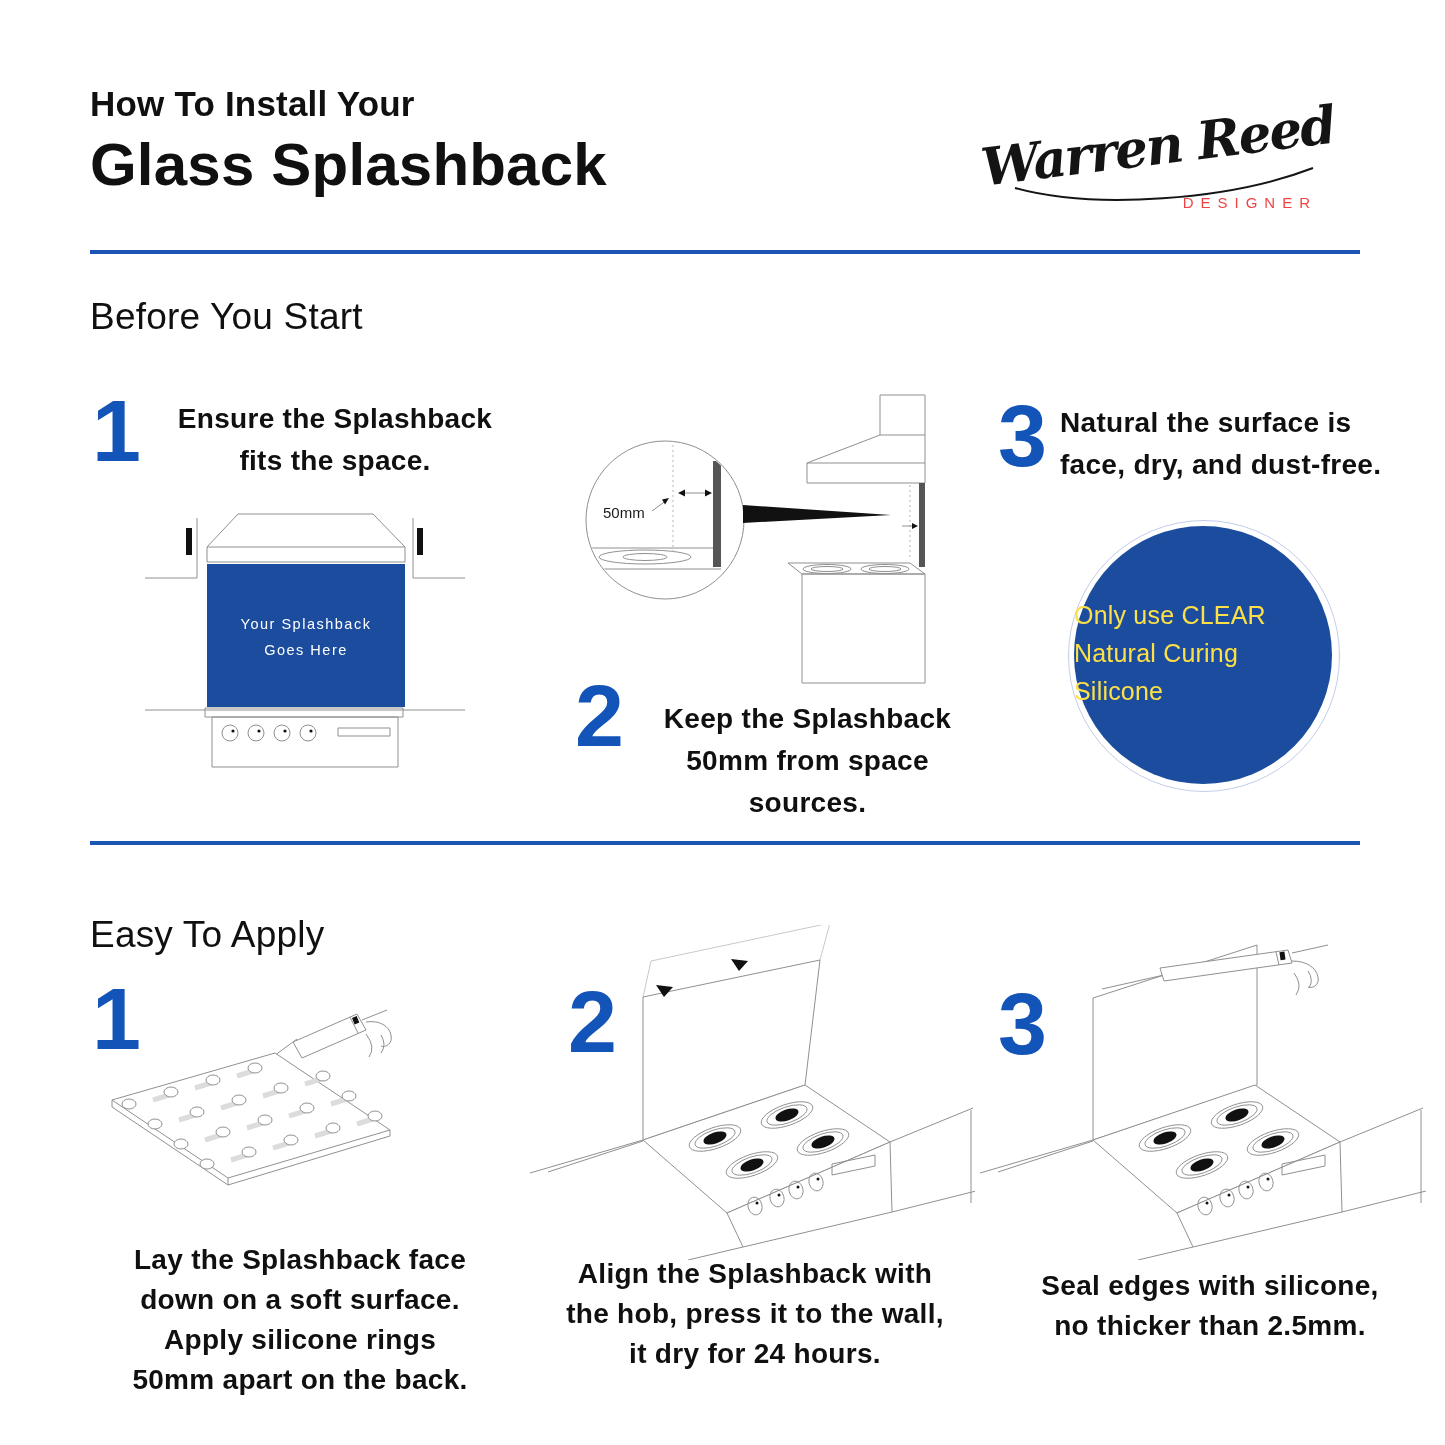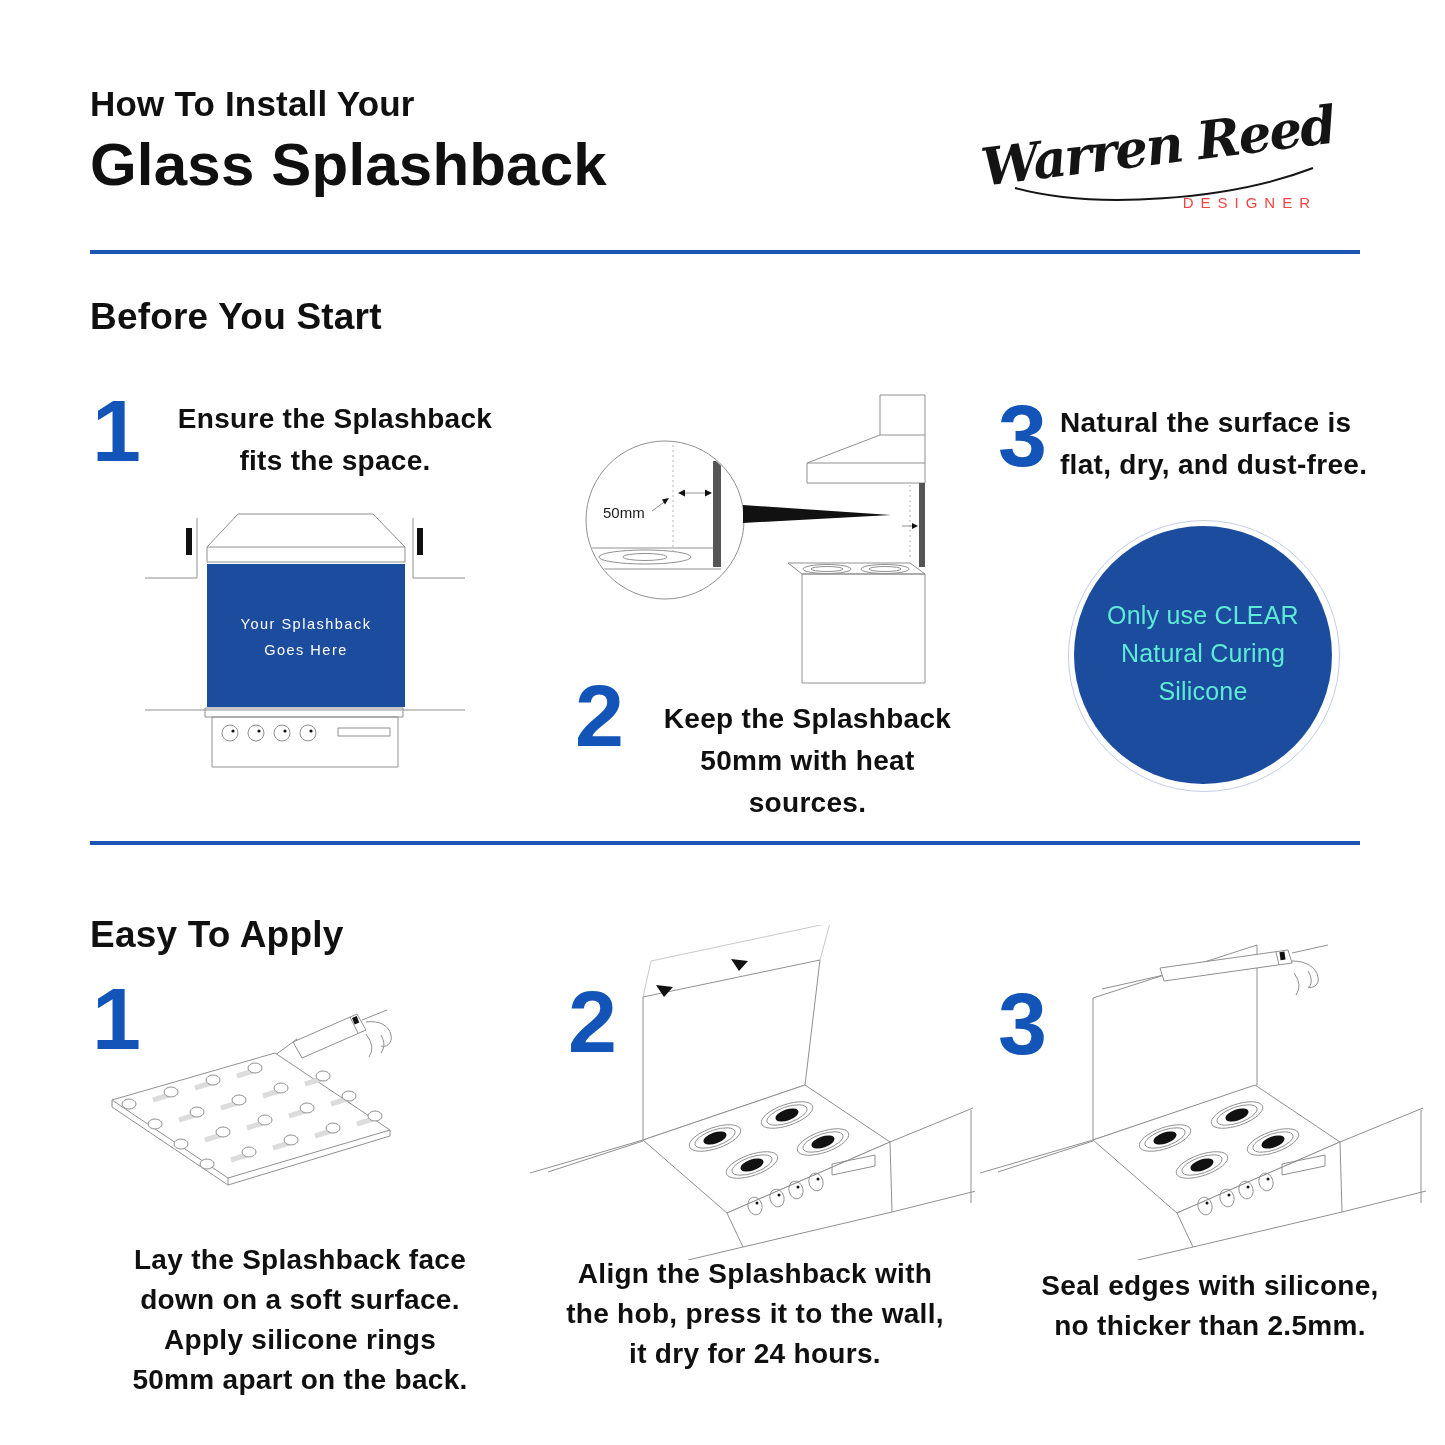--- a/index.html
+++ b/index.html
@@ -10,29 +10,29 @@
     --stroke:#909090;
   }
   html,body{margin:0;padding:0;background:#fff;}
   #page{
     position:relative;width:1445px;height:1445px;background:#ffffff;overflow:hidden;
     font-family:"Liberation Sans","DejaVu Sans",sans-serif;color:var(--ink);
   }
   .abs{position:absolute;}
   .pretitle{font-size:35px;font-weight:800;letter-spacing:0.2px;}
   .bigtitle{font-size:60px;font-weight:800;letter-spacing:0.2px;}
-  .secheading{font-size:37px;font-weight:700;letter-spacing:0.2px;}
+  .secheading{font-size:37px;font-weight:400;letter-spacing:0.2px;}
   .divider{height:4px;background:var(--divider);}
   .stepnum{font-size:88px;font-weight:800;color:var(--accent);line-height:1;}
   .steptext{font-size:28px;font-weight:700;line-height:42px;letter-spacing:0.3px;text-align:center;}
   .steptext.left{text-align:left;}
   .caption{font-size:28px;font-weight:700;line-height:40px;letter-spacing:0.3px;text-align:center;}
   .badge-outer{width:270px;height:270px;border-radius:50%;border:1px solid #c2cde8;background:#fff;}
   .badge-inner{position:absolute;left:5px;top:5px;width:258px;height:258px;border-radius:50%;background:var(--panel);}
-  .badge-text{padding-top:70px;color:#5eead4;font-size:25px;font-weight:500;line-height:38px;text-align:center;letter-spacing:0.2px;}
+  .badge-text{padding-top:70px;color:#fde047;font-size:25px;font-weight:500;line-height:38px;letter-spacing:0.2px;}
   .logo-sub{font-size:15px;font-weight:500;letter-spacing:7px;color:#ef4444;}
   svg{display:block;}
   svg *{vector-effect:non-scaling-stroke;}
   .ln{stroke:var(--stroke);stroke-width:1;fill:none;}
   .lnw{stroke:var(--stroke);stroke-width:1;fill:#ffffff;}
   .lt{stroke:#c9c9c9;stroke-width:1;fill:none;}
   .blk{fill:#111;stroke:none;}
   .gbar{fill:#555;stroke:none;}
   .svgtxt{font-family:"Liberation Sans","DejaVu Sans",sans-serif;}
 </style>
@@ -135,28 +135,28 @@
         <ellipse class="ln" cx="335" cy="176" rx="24" ry="4.5"></ellipse>
           <ellipse class="ln" cx="335" cy="176" rx="16" ry="2.5"></ellipse>
       </g>
       <polygon class="ln" points="252,181 375,181 375,290 252,290"></polygon>
     </g>
   </svg>
 
   <div class="abs stepnum" style="left:575px;top:672px;">2</div>
   <div class="abs steptext" style="left:640px;top:698px;width:335px;">
     <div>Keep the Splashback</div>
-    <div>50mm with heat</div>
+    <div>50mm from space</div>
     <div>sources.</div>
   </div>
 
   <div class="abs stepnum" style="left:998px;top:392px;">3</div>
   <div class="abs steptext left" style="left:1060px;top:402px;width:360px;">
     <div>Natural the surface is</div>
-    <div>flat, dry, and dust-free.</div>
+    <div>face, dry, and dust-free.</div>
   </div>
 
   <div class="abs badge-outer" style="left:1068px;top:520px;">
     <div class="badge-inner">
       <div class="badge-text">
         <div>Only use CLEAR</div>
         <div>Natural Curing</div>
         <div>Silicone</div>
       </div>
     </div>

